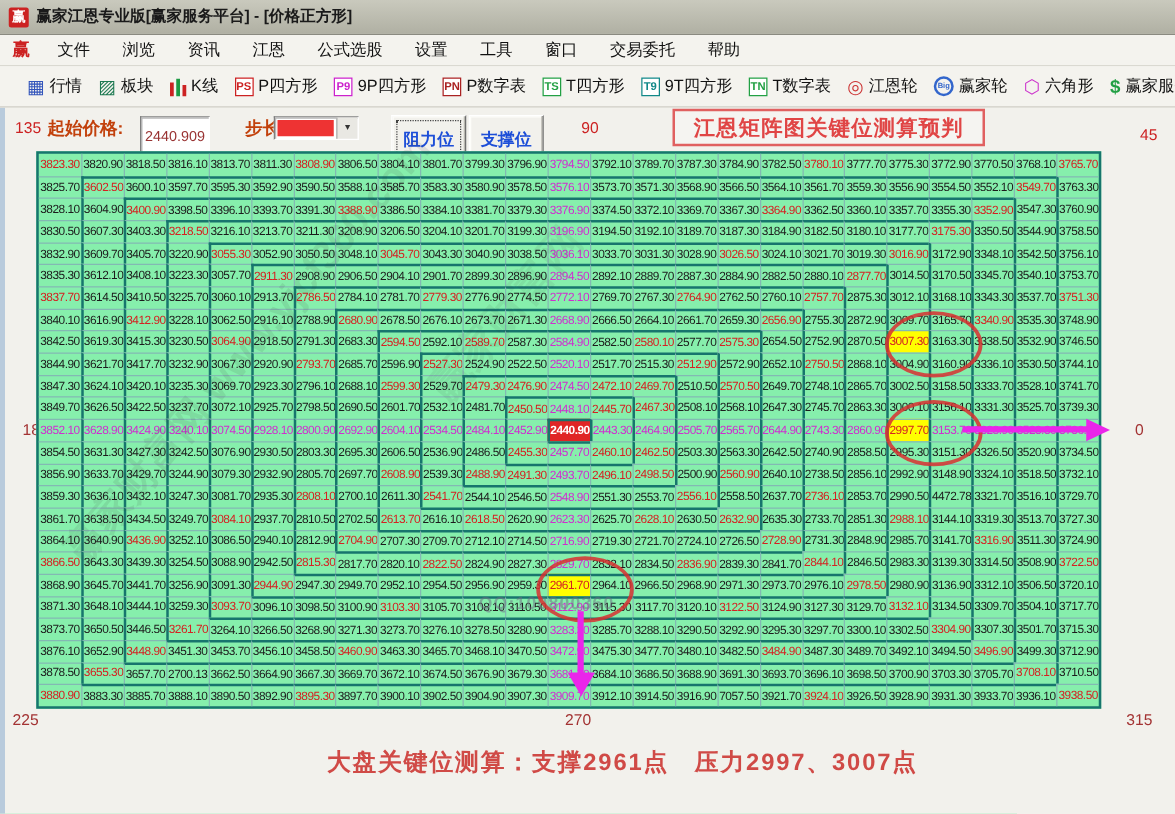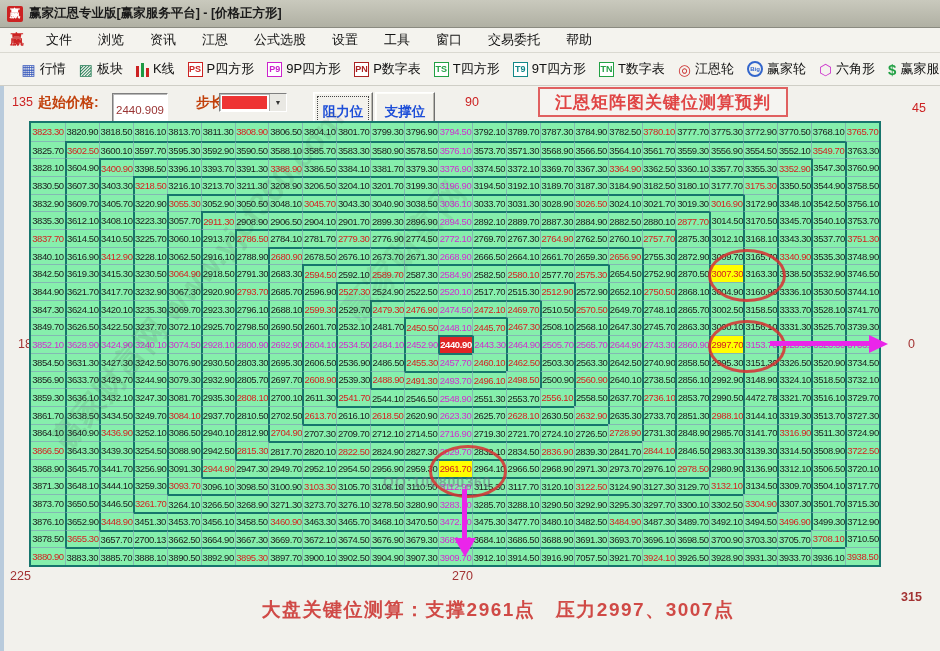--- a/index.html
+++ b/index.html
@@ -200,21 +200,21 @@
 <span class="angle-label" style="left:465px;top:95px;">90</span>
 <div class="header-box">
   <span>江恩矩阵图关键位测算预判</span>
 </div>
 <span class="angle-label" style="left:912px;top:101px;">45</span>
 
 <span class="angle-label angle-dark" style="left:18px;top:337px;">180</span>
 <span class="angle-label angle-dark" style="left:908px;top:337px;">0</span>
 <span class="angle-label angle-dark" style="left:10px;top:569px;">225</span>
 <span class="angle-label angle-dark" style="left:452px;top:569px;">270</span>
-<span class="angle-label angle-dark" style="left:901px;top:590px;font-weight:bold;">315</span>
+<span class="angle-label angle-dark" style="left:901px;top:569px;">315</span>
 
 <div class="grid" id="matrix">
     <div class="cell c0 r0 red">3823.30</div>
     <div class="cell r0">3820.90</div>
     <div class="cell r0">3818.50</div>
     <div class="cell r0">3816.10</div>
     <div class="cell r0">3813.70</div>
     <div class="cell r0">3811.30</div>
     <div class="cell r0 red">3808.90</div>
     <div class="cell r0">3806.50</div>

